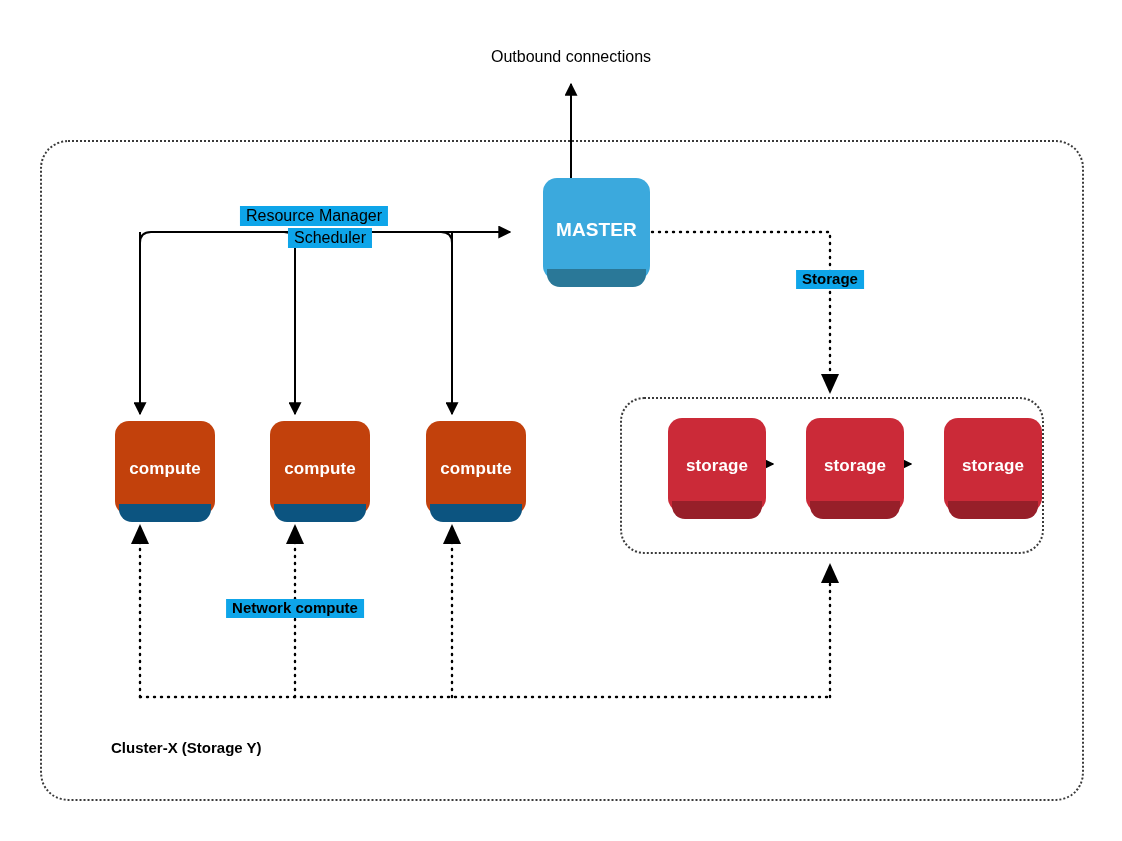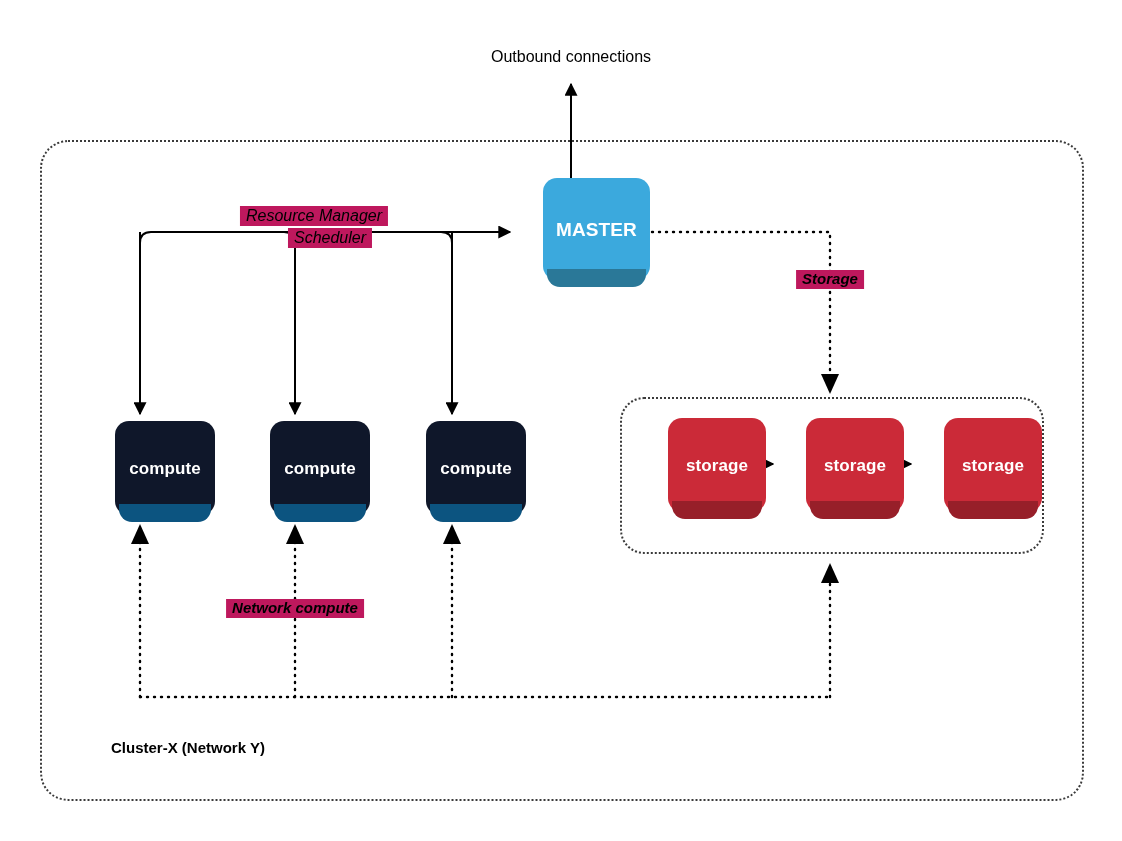--- a/index.html
+++ b/index.html
@@ -58,21 +58,21 @@
     z-index: -1;
   }
 
   .node-master {
     background: #3BA9DD;
     font-size: 19px;
   }
   .node-master::after { background: #2A7898; }
 
   .node-compute {
-    background: #0f172a;
+    background: #c2410c;
     font-size: 17px;
   }
   .node-compute::after { background: #0C5480; }
 
   .node-storage {
     background: #CB2A38;
     font-size: 17px;
   }
   .node-storage::after { background: #971F29; }
 
@@ -93,23 +93,22 @@
     white-space: nowrap;
     z-index: 6;
     line-height: 1.25;
   }
   .label.plain   { font-size: 16px; font-weight: normal; }
   .label.strong  { font-size: 15px; font-weight: bold; }
   .label.center  { transform: translateX(-50%); }
 
   
   .label.knockout {
-    background: #be185d;
+    background: #0ea5e9;
     padding: 0 6px;
-    font-style: italic;
   }
 </style>
 </head>
 <body>
 
 <div id="canvas">
 
   <svg id="wires" viewBox="0 0 1122 841" width="1122" height="841" xmlns="http://www.w3.org/2000/svg">
     <defs>
       <marker id="arrow-solid" viewBox="0 0 10 10" refX="9" refY="5" markerWidth="6.5" markerHeight="6.5" orient="auto-start-reverse">
@@ -194,15 +193,15 @@
 
   <div class="label plain center" style="left:571px; top:47px;">Outbound connections</div>
 
   <div class="label plain center knockout" style="left:314px; top:206px;">Resource Manager</div>
   <div class="label plain center knockout" style="left:330px; top:228px;">Scheduler</div>
 
   <div class="label strong center knockout" style="left:830px; top:270px;">Storage</div>
 
   <div class="label strong center knockout" style="left:295px; top:599px;">Network compute</div>
 
-  <div class="label strong" style="left:111px; top:739px;">Cluster-X (Network Y)</div>
+  <div class="label strong" style="left:111px; top:739px;">Cluster-X (Storage Y)</div>
 
 </div>
 
 </body></html>

